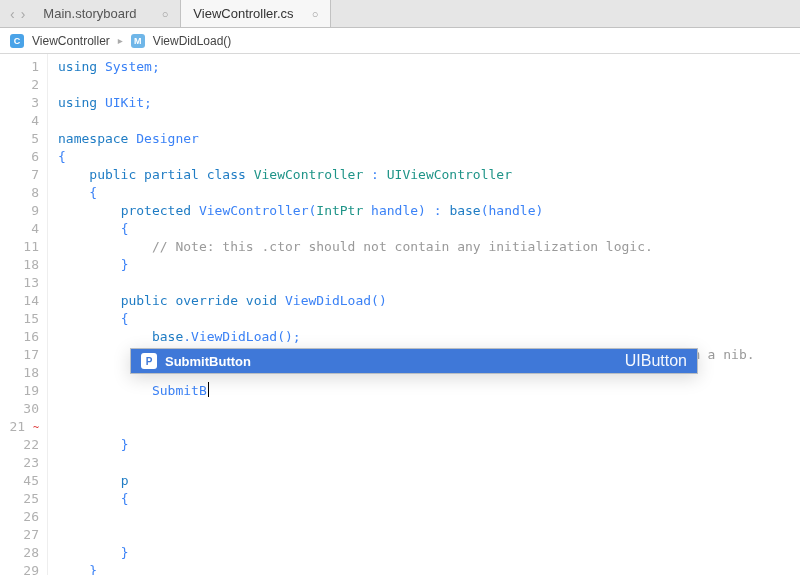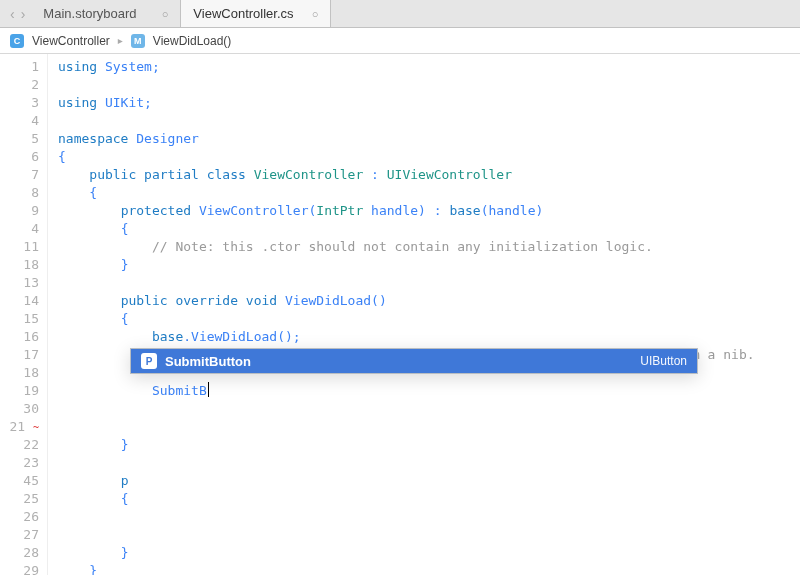--- a/index.html
+++ b/index.html
@@ -140,21 +140,21 @@
     background: #fff;
     color: #3f78d8;
     font-size: 10px;
     font-weight: bold;
     display: flex;
     align-items: center;
     justify-content: center;
   }
   .ac-row.selected .ac-kind { background: #fff; color: #3f78d8; }
   .ac-name { font-weight: 600; }
-  .ac-type { margin-left: auto; font-size: 12px; opacity: 0.95; }
+  .ac-type { margin-left: auto; font-size: 16px; opacity: 0.95; }
   .ac-body { height: 178px; }
   .ac-body .partial-text {
     position: absolute;
     right: 22px;
     top: 138px;
     color: #8a8a8a;
     font-family: Menlo, Monaco, Consolas, monospace;
   }
 </style>
 </head>

